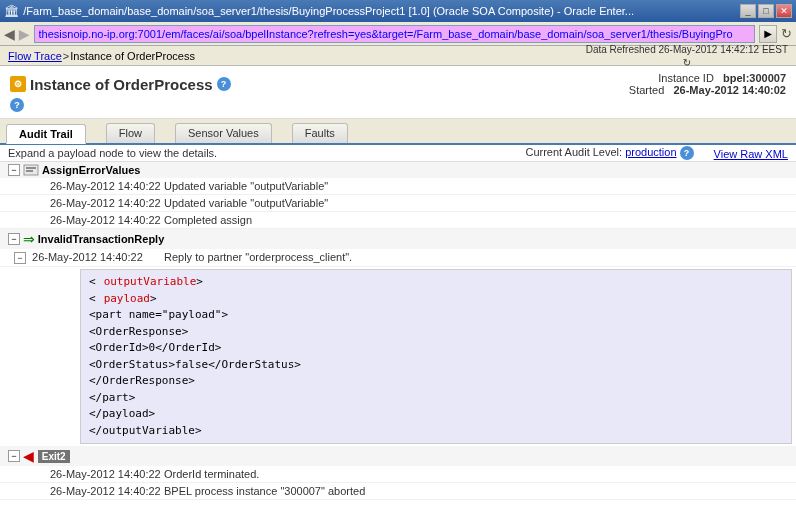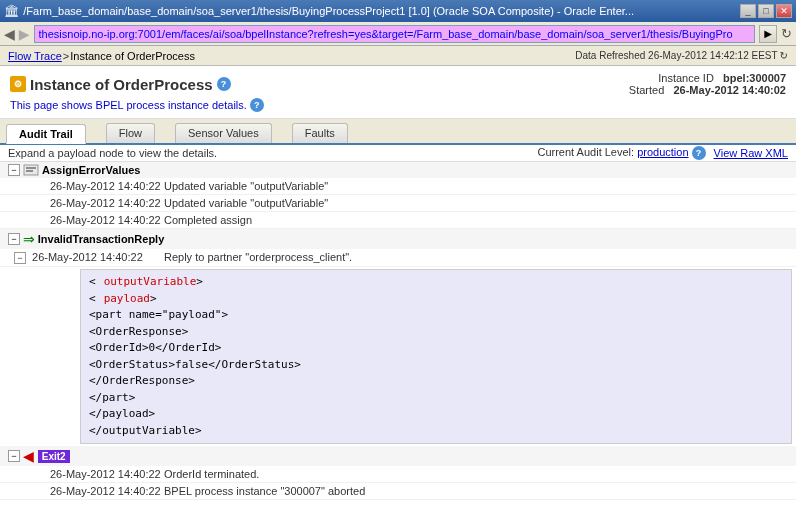--- a/index.html
+++ b/index.html
@@ -59,21 +59,21 @@
       display: flex;
       align-items: center;
       padding: 0 8px;
       font-size: 11px;
       border-bottom: 1px solid #bbb;
       justify-content: space-between;
     }
     .breadcrumb-left { display: flex; align-items: center; gap: 1px; }
     .breadcrumb-link { color: #0000cc; text-decoration: underline; cursor: pointer; }
     .breadcrumb-sep { color: #333; }
-    .data-refreshed { color: #333; font-size: 10px; display: flex; align-items: center; gap: 2px; }
+    .data-refreshed { color: #333; font-size: 10px; display: flex; align-items: center; gap: 2px; flex-direction: column; }
 
     
     .main-content {
       background: white;
       margin: 0;
       height: calc(521px - 22px - 24px - 20px);
       display: flex;
       flex-direction: column;
       overflow: hidden;
     }
@@ -168,21 +168,21 @@
     .toolbar-row {
       display: flex;
       align-items: center;
       justify-content: space-between;
       padding: 1px 8px;
       background: white;
       border-bottom: 1px solid #ddd;
       font-size: 11px;
     }
     .toolbar-left { color: #333; }
-    .toolbar-right { display: flex; align-items: center; gap: 8px; }
+    .toolbar-right { display: flex; align-items: flex-end; gap: 20px; }
     .audit-level { color: #333; }
     .audit-level a { color: #0000cc; text-decoration: underline; }
     .view-raw-xml { color: #0000cc; text-decoration: underline; cursor: pointer; font-size: 11px; }
 
     
     .audit-content {
       flex: 1;
       overflow-y: auto;
       overflow-x: hidden;
       background: white;
@@ -250,21 +250,21 @@
     }
 
     .row-section {
       background: #f5f5f5;
     }
 
     .exit-box {
       display: inline-flex;
       align-items: center;
       justify-content: center;
-      background: #6d28d9;
+      background: #737373;
       color: white;
       font-size: 10px;
       font-weight: bold;
       padding: 1px 4px;
       margin-left: 2px;
     }
     .exit-arrow {
       display: inline-block;
       color: #cc0000;
       font-size: 14px;
@@ -322,21 +322,20 @@
           <span class="bold">bpel:300007</span>
         </div>
         <div>
           <span>Started</span>
           &nbsp;
           <span class="bold">26-May-2012 14:40:02</span>
         </div>
       </div>
     </div>
     <div class="page-subtitle">
-      <span>This page shows BPEL process instance details.</span>
       <span class="help-icon">?</span>
     </div>
   </div>
 
   <div class="tabs-bar">
     <div class="tab active">Audit Trail</div>
     <div class="tab">Flow</div>
     <div class="tab">Sensor Values</div>
     <div class="tab">Faults</div>
   </div>

